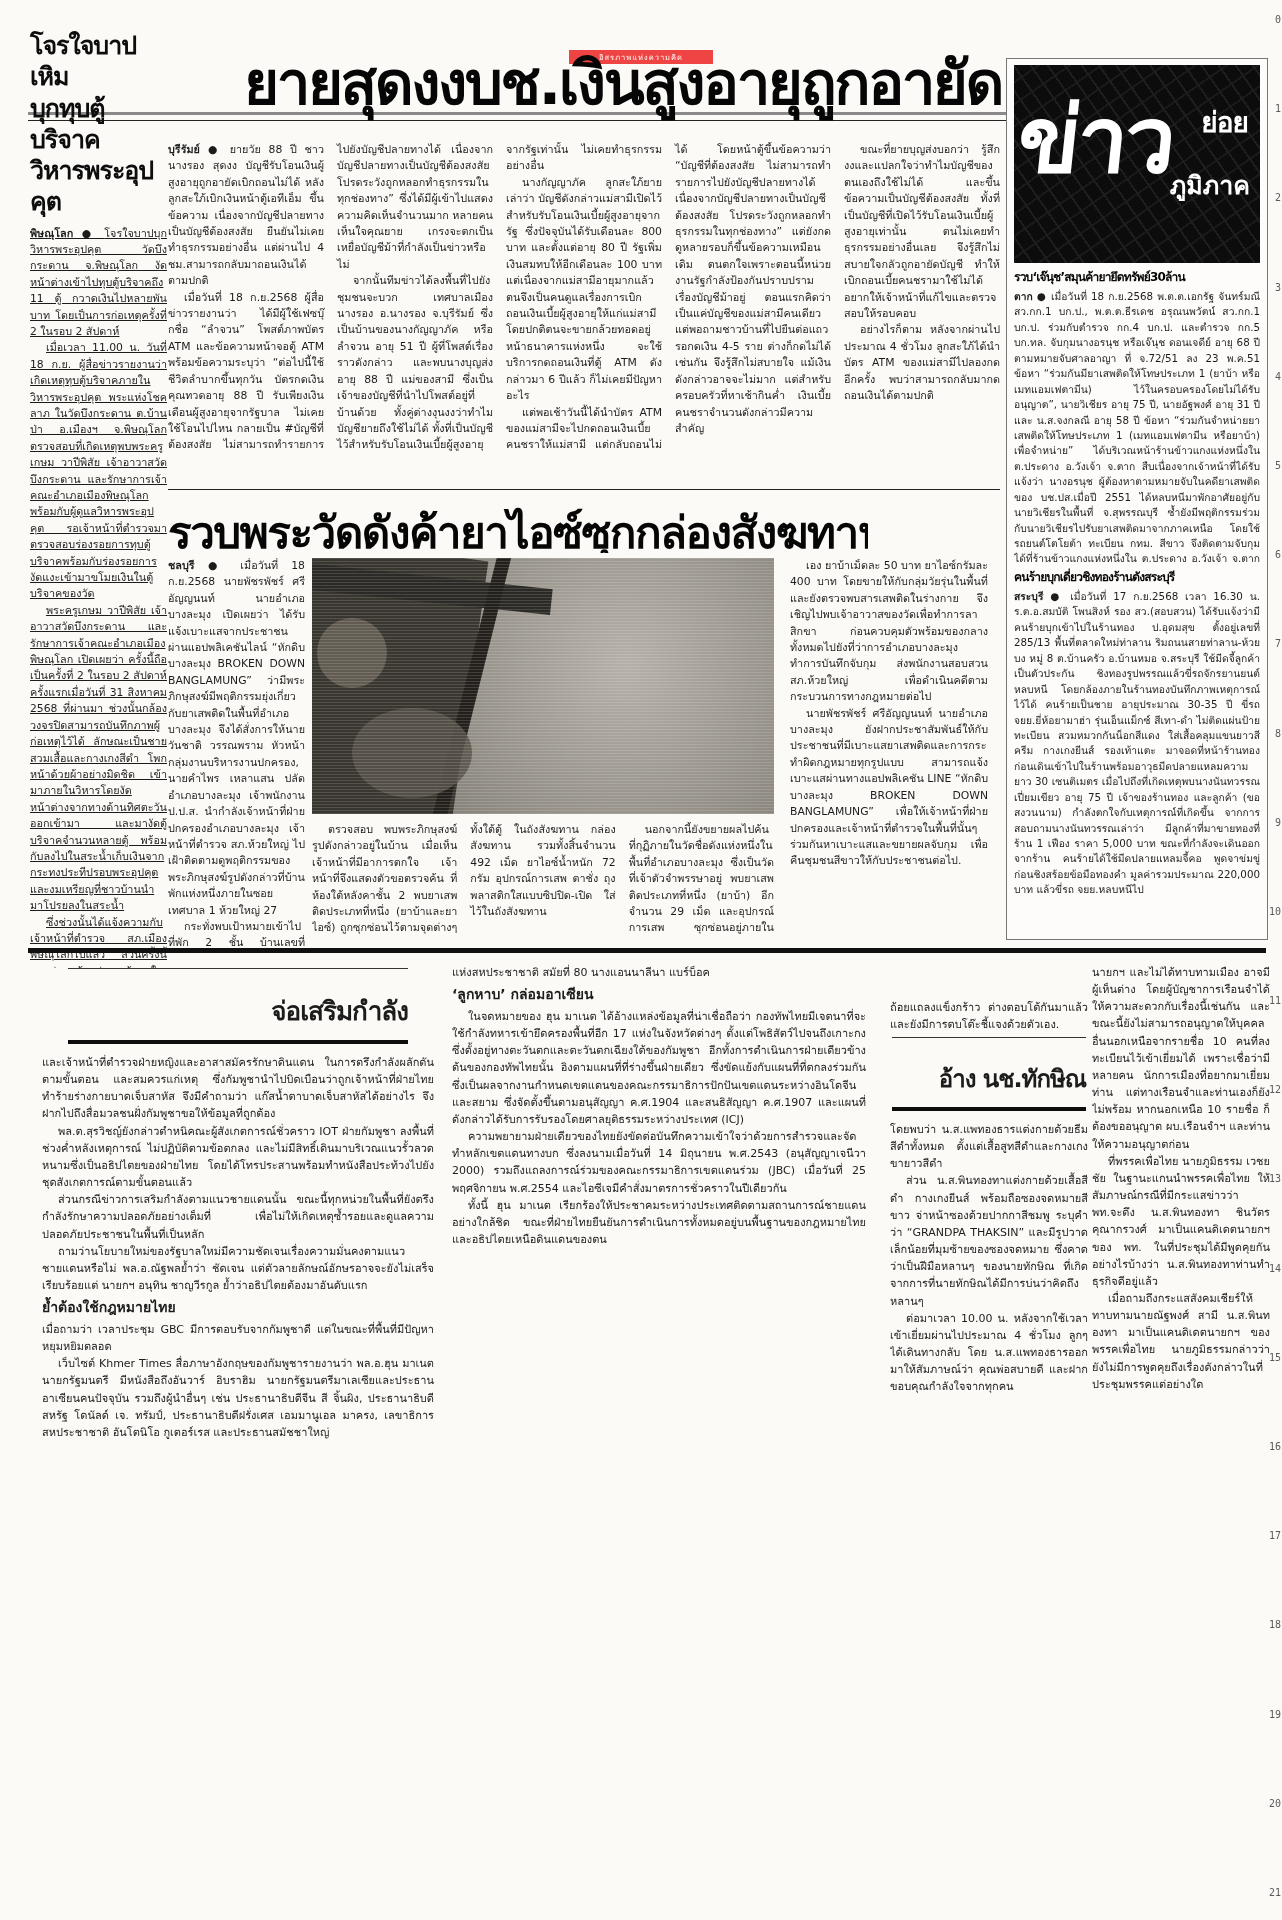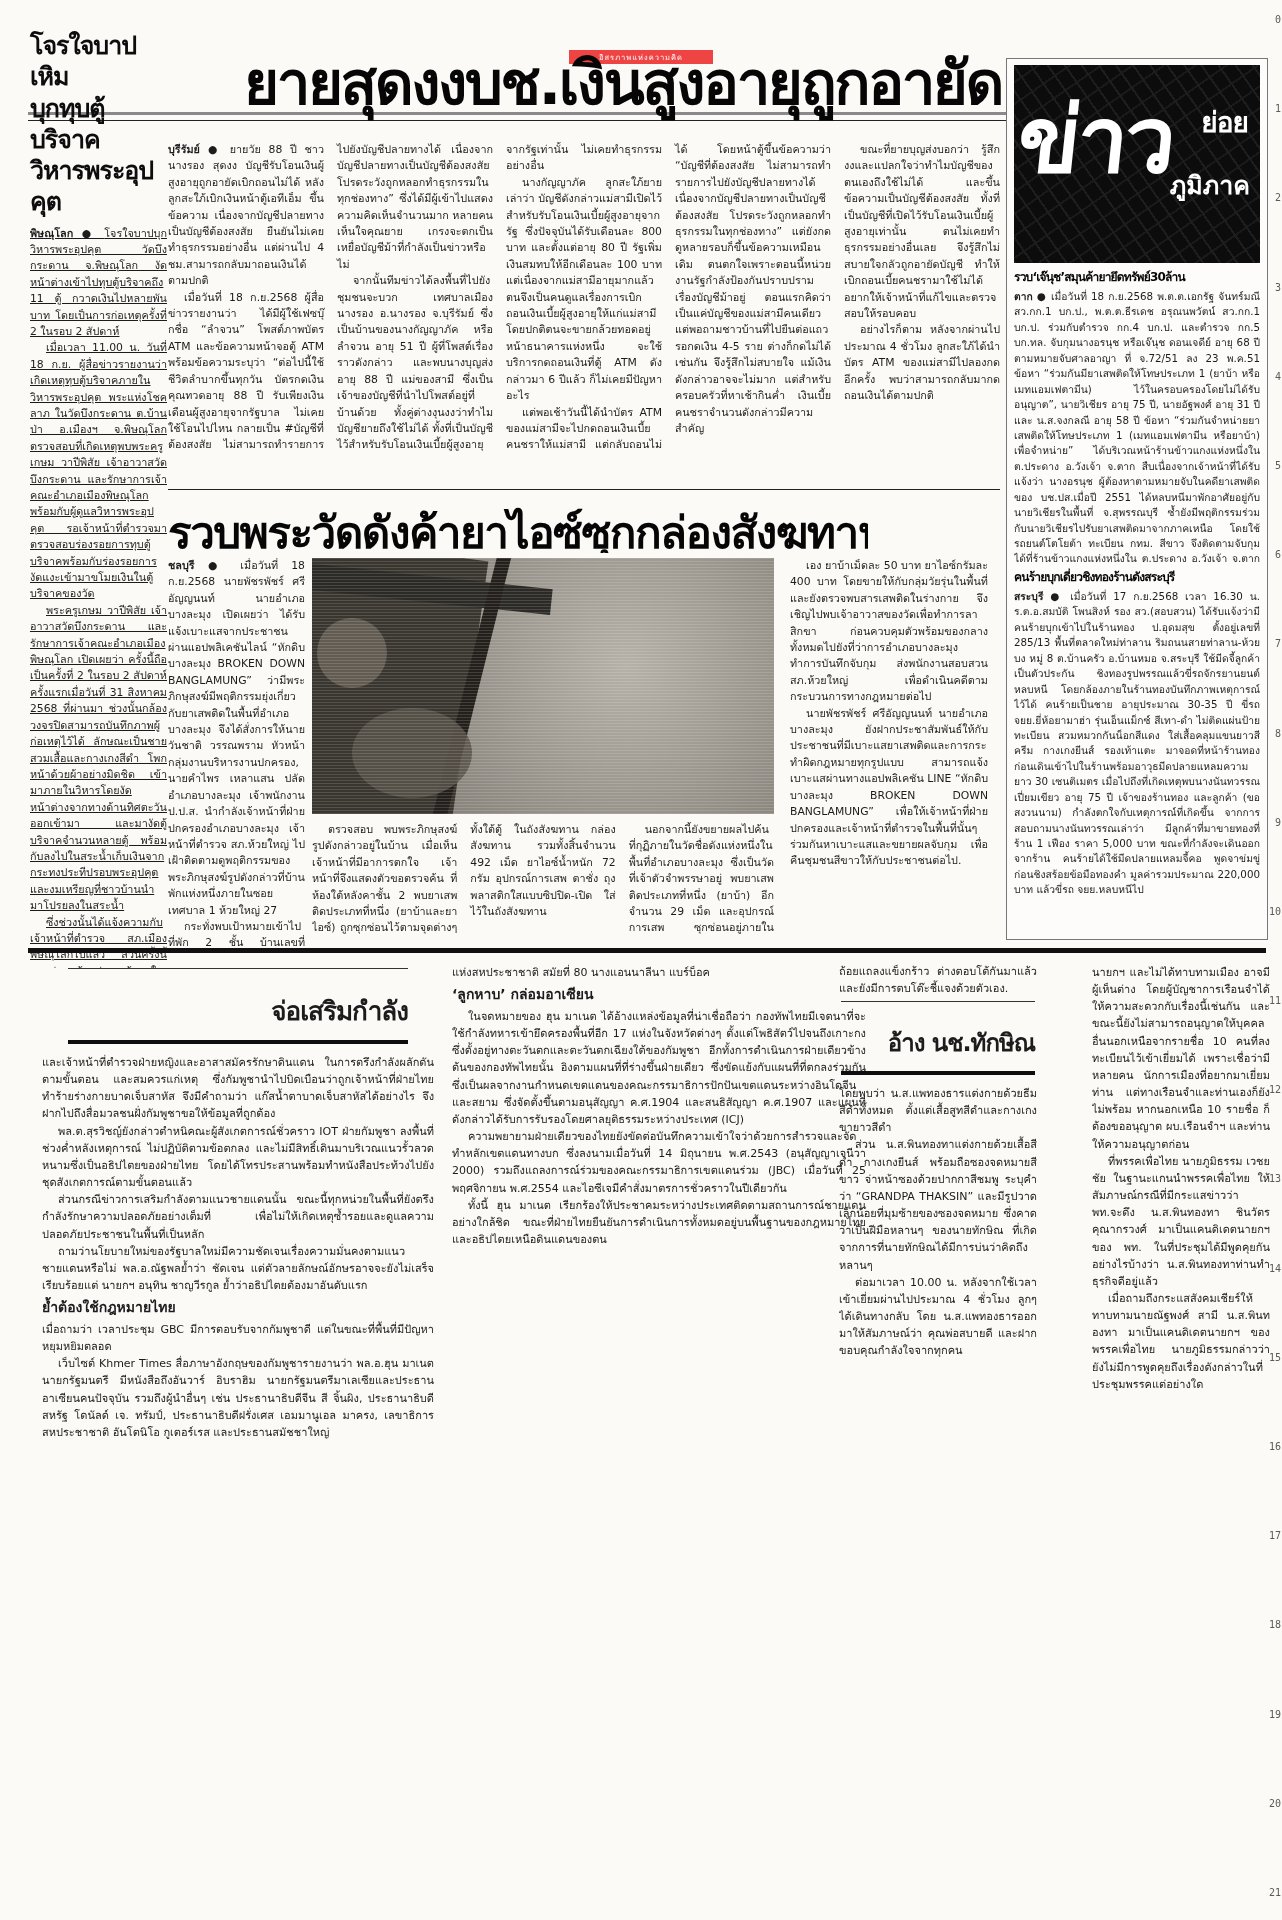--- a/index.html
+++ b/index.html
@@ -83,21 +83,21 @@
   .sb-body{font-size:10.3px;line-height:1.5;text-align:justify;overflow:hidden;}
   .sb-body-1{height:278px;}
   .sb-body-2{height:318px;}
 
   
   .sep-heavy{position:absolute;left:28px;right:16px;top:948px;height:5px;background:#101010;}
   .bcol{position:absolute;top:964px;bottom:0;overflow:hidden;}
   .bcol .body-text{font-size:11px;line-height:1.56;}
   .col-a{left:42px;width:392px;}
   .col-b{left:452px;width:414px;}
-  .col-c{left:839px;width:198px;}
+  .col-c{left:890px;width:198px;margin-top:36px;}
   .col-d{left:1092px;width:178px;}
   .box-head{border-top:1.5px solid #333;border-bottom:4px solid #0d0d0d;text-align:right;
        font-size:26px;font-weight:900;letter-spacing:-1px;padding:21px 0 9px;margin:4px 26px 10px;}
   .box-head.small{margin:4px 2px 10px;font-size:24px;}
   .intro-line{font-size:11px;line-height:1.5;text-align:justify;margin:0 0 2px;}
 </style>
 </head>
 <body>
 
 <div class="page">

